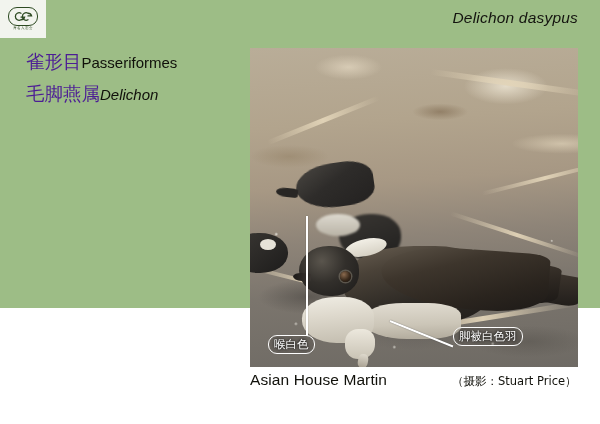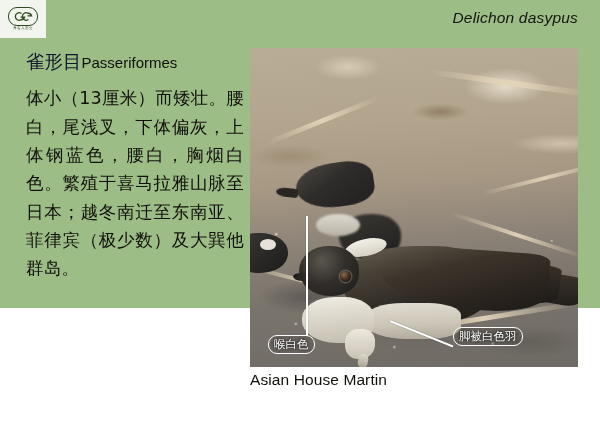--- a/index.html
+++ b/index.html
@@ -77,21 +77,21 @@
     top: 52px;
     width: 218px;
   }
   .taxon-line {
     margin-bottom: 12px;
     white-space: nowrap;
     line-height: 1.1;
   }
   .taxon-cn {
     font-size: 18.5px;
-    color: #0f172a;
+    color: #4c1d95;
     font-family: "DejaVu Sans", sans-serif;
   }
   .taxon-la {
     font-size: 15px;
     color: #10100a;
     text-align: center;
   }
   .taxon-la.italic { font-style: italic; }
 
   #description {
@@ -360,22 +360,24 @@
     <span id="sci-name">Delichon dasypus</span>
   </div>
 
   <div id="text-col">
 
     <div class="taxon-line">
       <span class="taxon-cn">雀形目</span><span class="taxon-la">Passeriformes</span>
     </div>
 
 
-
-    <div id="description">体小（13厘米）而矮壮。腰白，尾浅叉，下体偏灰，上体钢蓝色，腰白，胸烟白色。繁殖于喜马拉雅山脉至日本；越冬南迁至东南亚、菲律宾（极少数）及大巽他群岛。</div>
+    <div class="taxon-line">
+      <span class="taxon-cn">毛脚燕属</span><span class="taxon-la italic">Delichon</span>
+    </div>
+
   </div>
 
   <div id="photo-wrap">
     <div id="photo">
       <div id="gravel"></div>
 
       <div class="twig" style="left:-4%; top:73%; width:150px; height:4px; transform:rotate(14deg);"></div>
       <div class="twig" style="left:42%; top:84%; width:190px; height:5px; transform:rotate(-9deg);"></div>
       <div class="twig" style="left:60%; top:58%; width:140px; height:4px; transform:rotate(18deg);"></div>
       <div class="twig" style="left:4%; top:22%; width:120px; height:5px; transform:rotate(-22deg);"></div>
@@ -405,14 +407,15 @@
 
       <div class="leader" style="left:56px; top:168px; width:1.6px; height:120px;"></div>
       <div class="callout" style="left:18px; top:287px;">喉白色</div>
 
       <div class="leader" style="left:140px; top:272px; width:68px; height:1.6px; transform:rotate(22deg); transform-origin:left center;"></div>
       <div class="callout" style="left:203px; top:279px;">脚被白色羽</div>
     </div>
   </div>
 
   <div id="caption-en">Asian House Martin</div>
+  <div id="caption-credit">（摄影：Stuart Price）</div>
 
 </div>
 
 </body></html>

